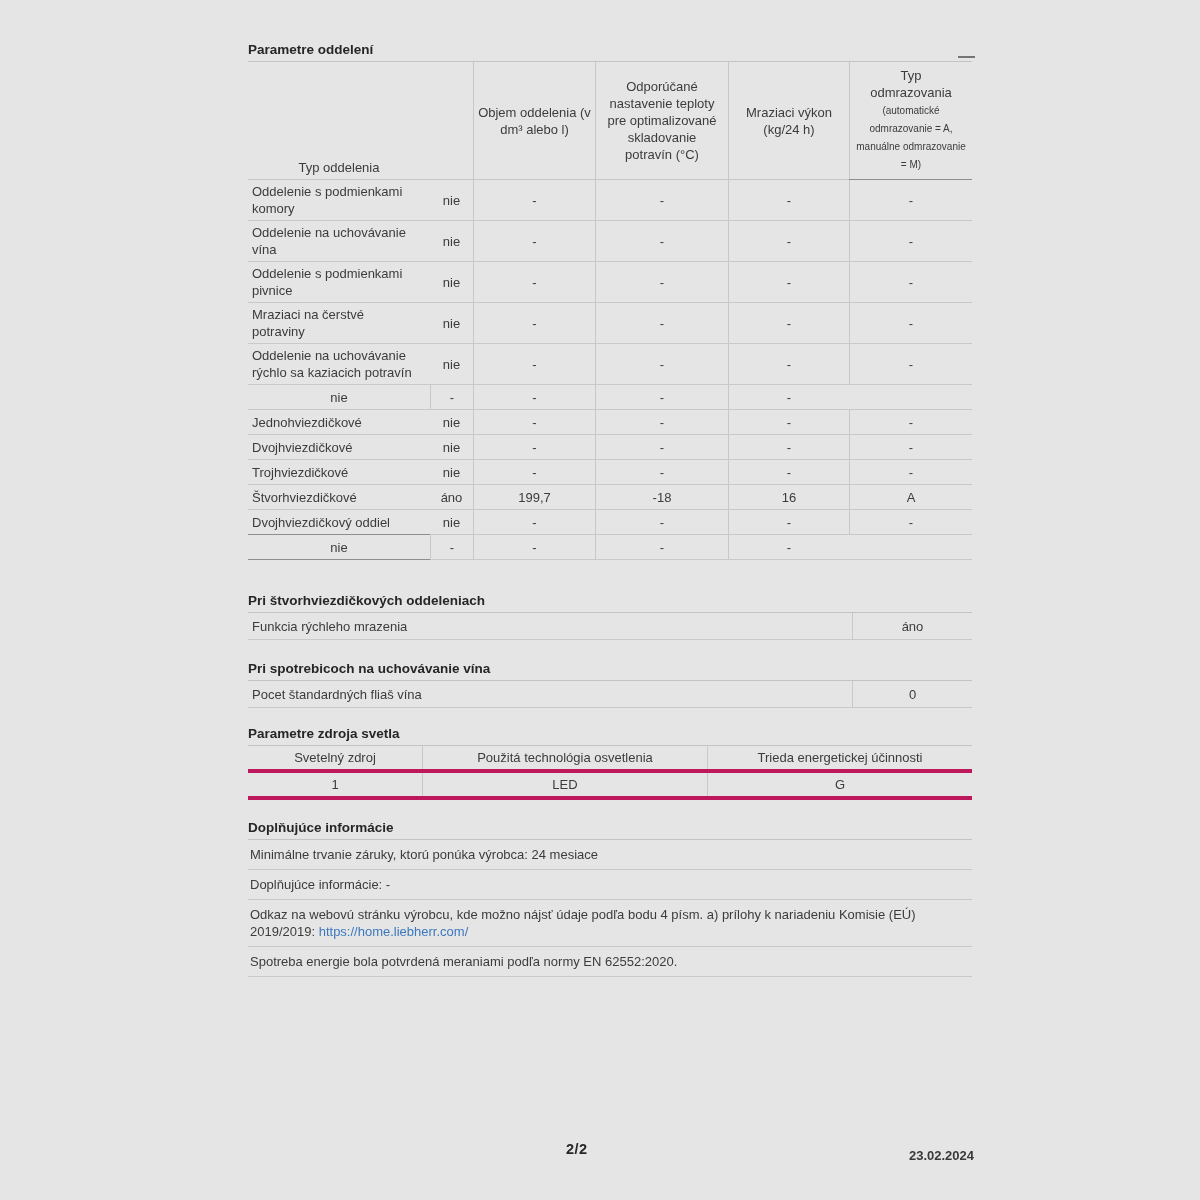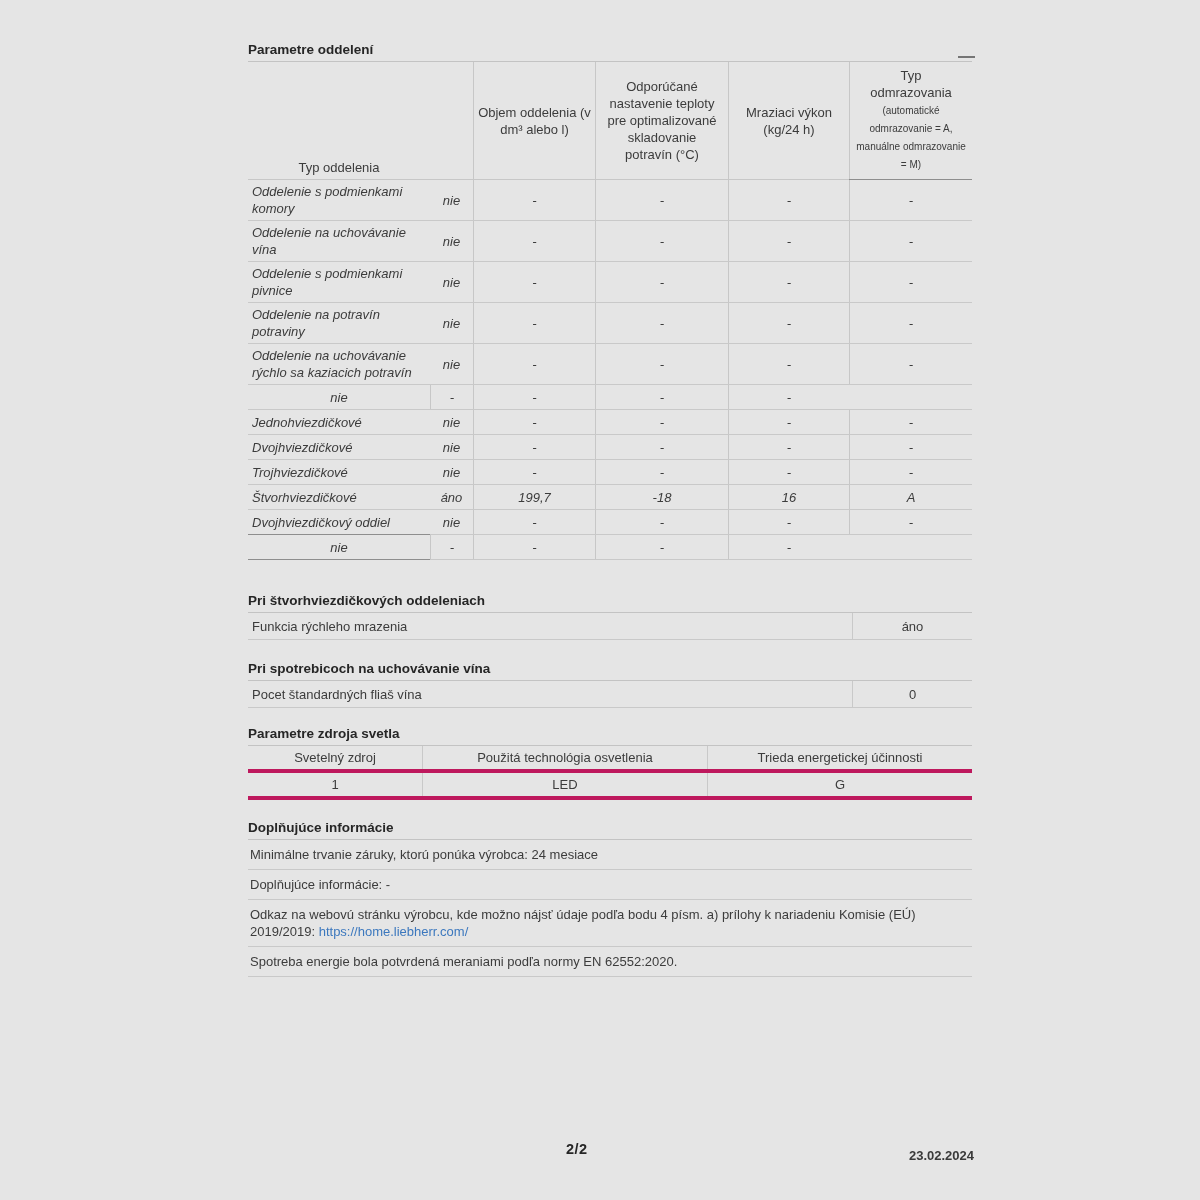--- a/index.html
+++ b/index.html
@@ -27,21 +27,21 @@
   }
   .chead { min-height:95px; border-bottom:1px solid #c7c7c7; }
   .chead .ch { display:flex; align-items:center; justify-content:center; text-align:center; padding:5px 4px; }
   .chead .ch-type { align-items:flex-end; padding-bottom:3px; }
   .chead .bl, .crow .bl { border-left:1px solid #c7c7c7; }
   .chead .ch-temp { padding:5px 7px; }
   .ch-defrost { flex-direction:column; justify-content:center; box-shadow:0 1px 0 #8e8e8e; }
   .ch-defrost .main { display:block; max-width:92px; }
   .ch-defrost .note { display:block; font-size:10px; line-height:18px; margin-top:1px; }
 
-  .crow { min-height:25px; border-bottom:1px solid #c9c9c9;font-style:italic; }
+  .crow { min-height:25px; border-bottom:1px solid #c9c9c9; }
   .crow .c-label { display:flex; align-items:center; text-align:left; padding:3px 16px 3px 4px; }
   .crow .c-avail, .crow .c-val { display:flex; align-items:center; justify-content:center; text-align:center; padding:3px 2px; }
   .crow.dark-underline { position:relative; }
   .crow.dark-underline::after { content:""; position:absolute; left:0; bottom:-1px; width:182px; height:1px; background:#8e8e8e; }
 
   
   .pair-section { margin-top:33px; }
   .pair-section.tight { margin-top:21px; }
   .srow { display:flex; align-items:stretch; min-height:27px; border-bottom:1px solid #c9c9c9; }
   .s-label { flex:1; display:flex; align-items:center; padding-left:4px; }
@@ -104,21 +104,21 @@
       </div>
       <div class="crow">
         <div class="c-label">Oddelenie s podmienkami pivnice</div>
         <div class="c-avail">nie</div>
         <div class="c-val bl">-</div>
         <div class="c-val bl">-</div>
         <div class="c-val bl">-</div>
         <div class="c-val bl">-</div>
       </div>
       <div class="crow">
-        <div class="c-label">Oddelenie na potravín potraviny</div>
+        <div class="c-label">Mraziaci na čerstvé potraviny</div>
         <div class="c-avail">nie</div>
         <div class="c-val bl">-</div>
         <div class="c-val bl">-</div>
         <div class="c-val bl">-</div>
         <div class="c-val bl">-</div>
       </div>
       <div class="crow">
         <div class="c-label">Oddelenie na uchovávanie rýchlo sa kaziacich potravín</div>
         <div class="c-avail">nie</div>
         <div class="c-val bl">-</div>

